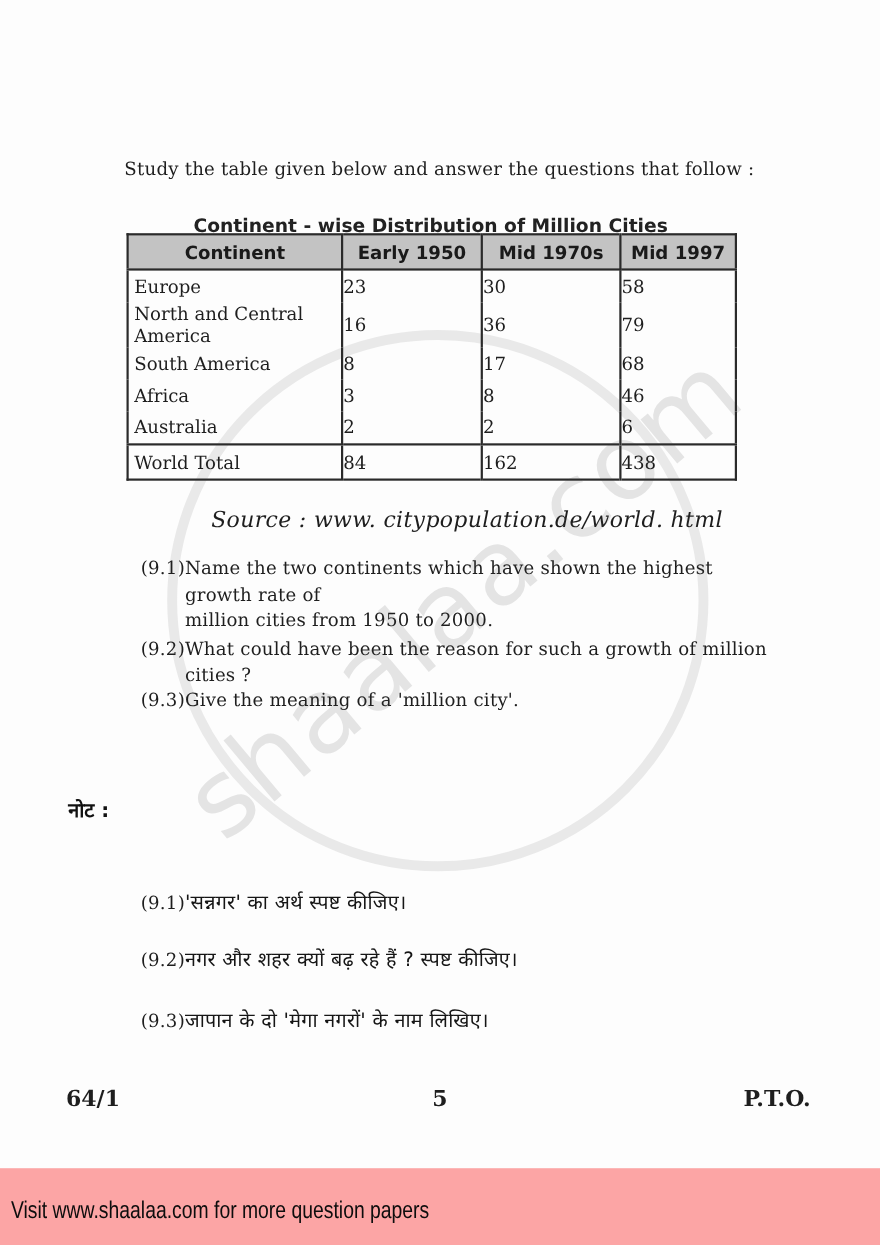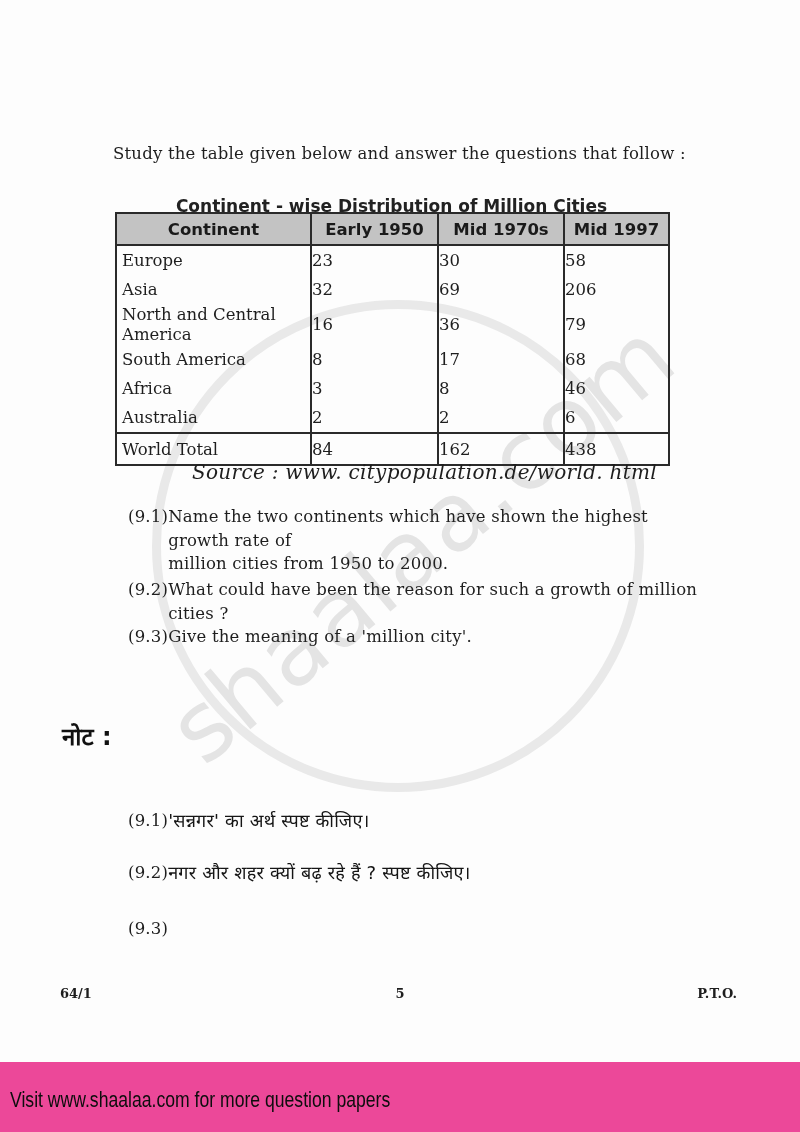--- a/index.html
+++ b/index.html
@@ -1,17 +1,17 @@
 <!DOCTYPE html>
 <html><head>
 <meta charset="utf-8">
 <style>
   html,body { margin:0; padding:0; background:#ffffff; }
   .page {
-    position:relative; width:800px; height:1132px; background:#ec4899;
+    position:relative; width:800px; height:1132px; background:#fca5a5;
     font-family:"DejaVu Serif", serif; color:#1e1e1e; overflow:hidden;
   }
   .scan-area { position:absolute; left:0; top:0; width:800px; height:1062px; background:#fdfdfd; }
 
   
   .watermark { position:absolute; left:0; top:0; width:800px; height:1132px; pointer-events:none; z-index:6; }
   .wm-circle {
     position:absolute; left:152px; top:300px; width:492px; height:492px;
     border-radius:50%; border:9px solid rgba(60,60,60,0.10); box-sizing:border-box;
   }
@@ -43,30 +43,30 @@
   table.mc tr.total td { border-top:2px solid #2a2a2a; height:30px; }
   .col-continent { width:195px; } .col-1950 { width:127px; } .col-1970 { width:126px; } .col-2000 { width:105px; }
 
   .source { position:absolute; left:192px; top:460px; font-style:italic; font-size:20px; letter-spacing:0.3px; }
 
   .q { position:absolute; left:128px; display:flex; font-size:16.5px; line-height:23.5px; letter-spacing:0.2px; }
   .q .q-num { flex:0 0 39px; }
   .q .q-body { max-width:540px; }
   .q-en-1 { top:505px; } .q-en-2 { top:578px; } .q-en-3 { top:625px; }
 
-  .note { position:absolute; left:62px; top:720px; display:flex; font-family:"DejaVu Sans", sans-serif; font-weight:bold; font-size:24px; line-height:35px; color:#111; }
+  .note { position:absolute; left:62px; top:720px; display:flex; font-family:"DejaVu Sans", sans-serif; font-weight:bold; font-size:18px; line-height:35px; color:#111; }
   .note .note-label { flex:0 0 86px; }
   .note .note-body { width:542px; }
 
   .q-hi { font-size:18px; line-height:26px; }
   .q-hi .q-num { font-family:"DejaVu Serif", serif; font-size:16.5px; }
   .q-hi .q-body { font-family:"DejaVu Sans", sans-serif; color:#151515; }
   .q-hi-1 { top:808px; } .q-hi-2 { top:860px; } .q-hi-3 { top:916px; }
 
-  .footer { position:absolute; left:0; top:986px; width:800px; height:20px; font-weight:bold; font-size:13px; }
+  .footer { position:absolute; left:0; top:986px; width:800px; height:20px; font-weight:bold; font-size:20px; }
   .footer .f-left { position:absolute; left:60px; }
   .footer .f-center { position:absolute; left:0; width:100%; text-align:center; }
   .footer .f-right { position:absolute; right:63px; }
 
   .banner {
     position:absolute; left:10px; top:1087px;
     font-family:"Liberation Sans", sans-serif; font-size:22px; color:#0d0d0d;
     transform:scaleX(0.8); transform-origin:0 50%; white-space:nowrap;
   }
 </style>
@@ -94,26 +94,20 @@
         <th>Mid 1970s</th>
         <th>Mid 1997</th>
       </tr>
     </thead>
     <tbody>
       <tr>
         <td class="cname">Europe</td>
         <td>23</td>
         <td>30</td>
         <td>58</td>
-      </tr>
-      <tr>
-        <td class="cname">Asia</td>
-        <td>32</td>
-        <td>69</td>
-        <td>206</td>
       </tr>
       <tr class="tall">
         <td class="cname">North and Central America</td>
         <td>16</td>
         <td>36</td>
         <td>79</td>
       </tr>
       <tr>
         <td class="cname">South America</td>
         <td>8</td>
@@ -170,20 +164,21 @@
     <span class="q-body">'सन्नगर' का अर्थ स्पष्ट कीजिए।</span>
   </div>
 
   <div class="q q-hi q-hi-2">
     <span class="q-num">(9.2)</span>
     <span class="q-body">नगर और शहर क्यों बढ़ रहे हैं ? स्पष्ट कीजिए।</span>
   </div>
 
   <div class="q q-hi q-hi-3">
     <span class="q-num">(9.3)</span>
+    <span class="q-body">जापान के दो 'मेगा नगरों' के नाम लिखिए।</span>
   </div>
 
   <div class="footer">
     <span class="f-left">64/1</span>
     <span class="f-center">5</span>
     <span class="f-right">P.T.O.</span>
   </div>
 
   <div class="banner">Visit www.shaalaa.com for more question papers</div>
 

